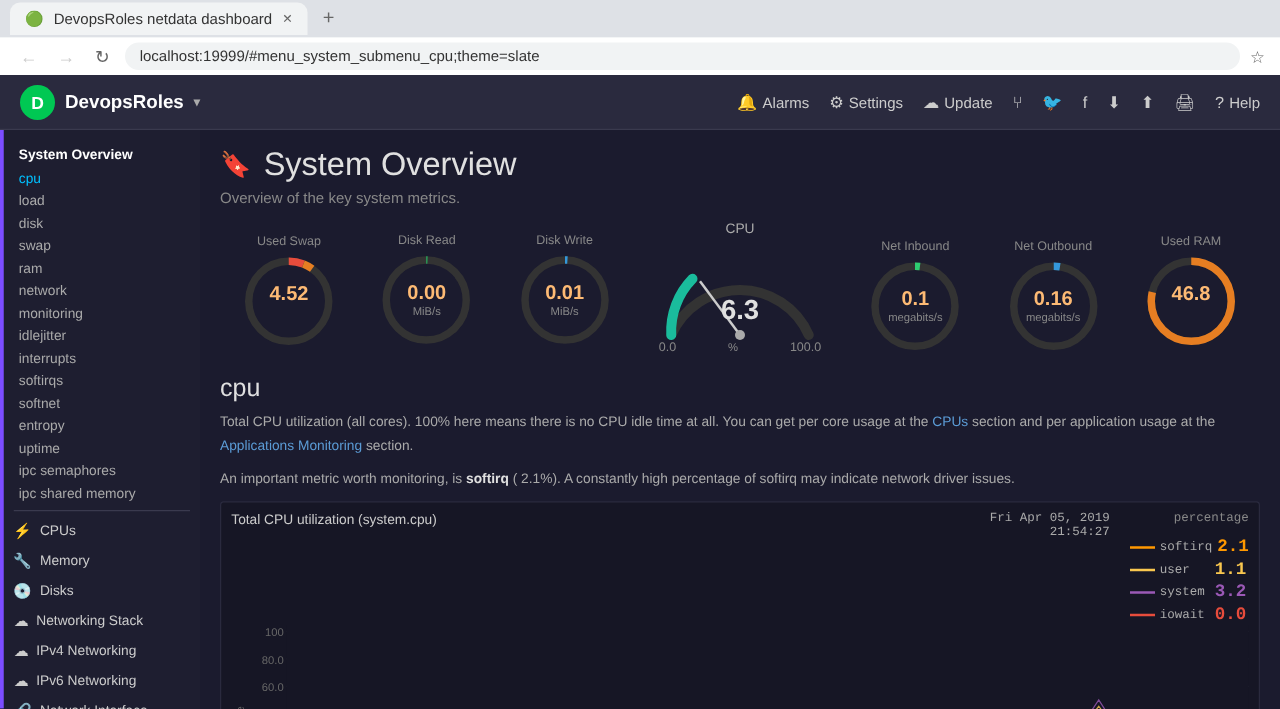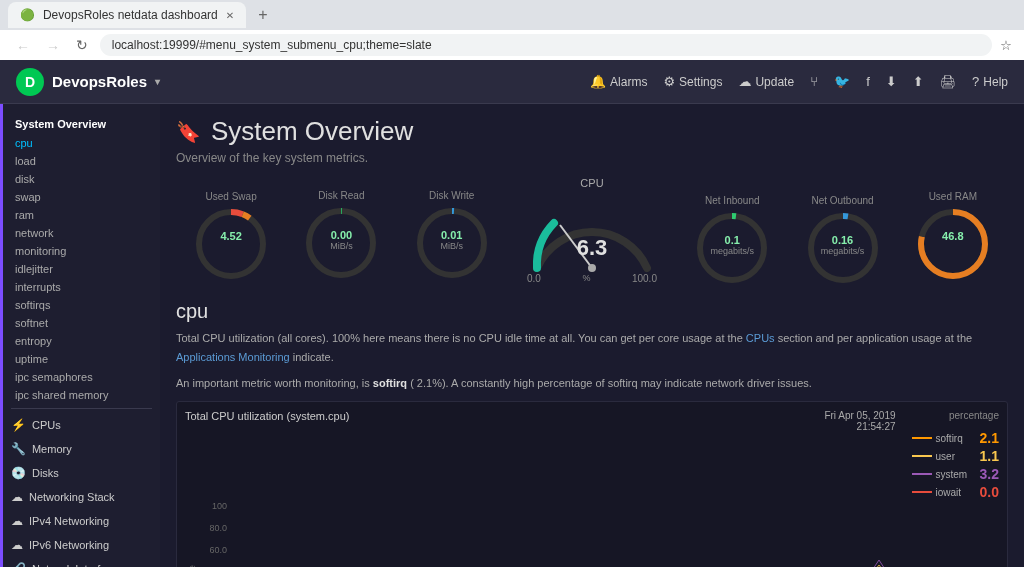--- a/index.html
+++ b/index.html
@@ -47,21 +47,21 @@
     .page-header { display: flex; align-items: center; gap: 10px; margin-bottom: 4px; }
     .bookmark-icon { color: #888; font-size: 20px; }
     .page-title { font-size: 26px; color: #e0e0e0; font-weight: 300; }
     .page-subtitle { color: #888; font-size: 12px; margin-bottom: 12px; }
 
     
     .gauges-row { display: flex; align-items: center; justify-content: space-around; margin-bottom: 16px; }
 
     .gauge-widget { display: flex; flex-direction: column; align-items: center; position: relative; }
     .gauge-label { font-size: 10px; color: #888; margin-bottom: 2px; }
-    .gauge-value { font-size: 11px; color: #86efac; font-weight: bold; }
+    .gauge-value { font-size: 16px; color: #fdba74; font-weight: bold; }
     .gauge-unit { font-size: 9px; color: #888; }
 
     
     .cpu-gauge-container { display: flex; flex-direction: column; align-items: center; }
     .cpu-label-top { font-size: 11px; color: #aaa; margin-bottom: 4px; }
     .cpu-scale { display: flex; justify-content: space-between; width: 130px; font-size: 10px; color: #888; }
 
     
     .section-title { font-size: 20px; color: #e0e0e0; font-weight: 300; margin: 8px 0 6px; }
 
@@ -300,30 +300,30 @@
           <div style="position:relative; margin-top:-54px; text-align:center; width:80px;">
             <div class="gauge-value">46.8</div>
           </div>
           <div style="height:28px;"></div>
         </div>
       </div>
 
       <div class="section-title">cpu</div>
 
       <div class="info-text">
-        <span>Total CPU utilization (all cores). 100% here means there is no CPU idle time at all. You can get per core usage at the </span><a class="info-link">CPUs</a><span> section and per application usage at the </span><a class="info-link">Applications Monitoring</a><span> indicate.</span>
+        <span>Total CPU utilization (all cores). 100% here means there is no CPU idle time at all. You can get per core usage at the </span><a class="info-link">CPUs</a><span> section and per application usage at the </span><a class="info-link">Applications Monitoring</a><span> section.</span>
       </div>
       <div class="info-text">
         <span>An important metric worth monitoring, is </span><strong>softirq</strong><span>                                         (       2.1%). A constantly high percentage of softirq may indicate network driver issues.</span>
       </div>
 
       <div class="chart-container">
         <div style="display:flex; justify-content:space-between; align-items:flex-start;gap:22px;">
           <div class="chart-title">Total CPU utilization (system.cpu)</div>
-          <div style="display:flex; gap:16px; align-items:flex-start;">
+          <div style="display:flex; gap:16px; align-items:flex-start;font-family:Liberation Mono, monospace;">
             <div class="chart-timestamp" style="text-align:right; white-space:pre-line; font-size:10px; color:#aaa;">Fri Apr 05, 2019
 21:54:27</div>
             <div style="display:flex; flex-direction:column; align-items:flex-end; gap:1px;">
               <div class="percentage-label">percentage</div>
               <div class="chart-legend">
                 <div class="legend-item">
                   <span class="legend-color" style="background:#ff9800;"></span>
                   <span class="legend-name">softirq</span>
                   <span class="legend-val" style="color:#ff9800;">2.1</span>
                 </div>

